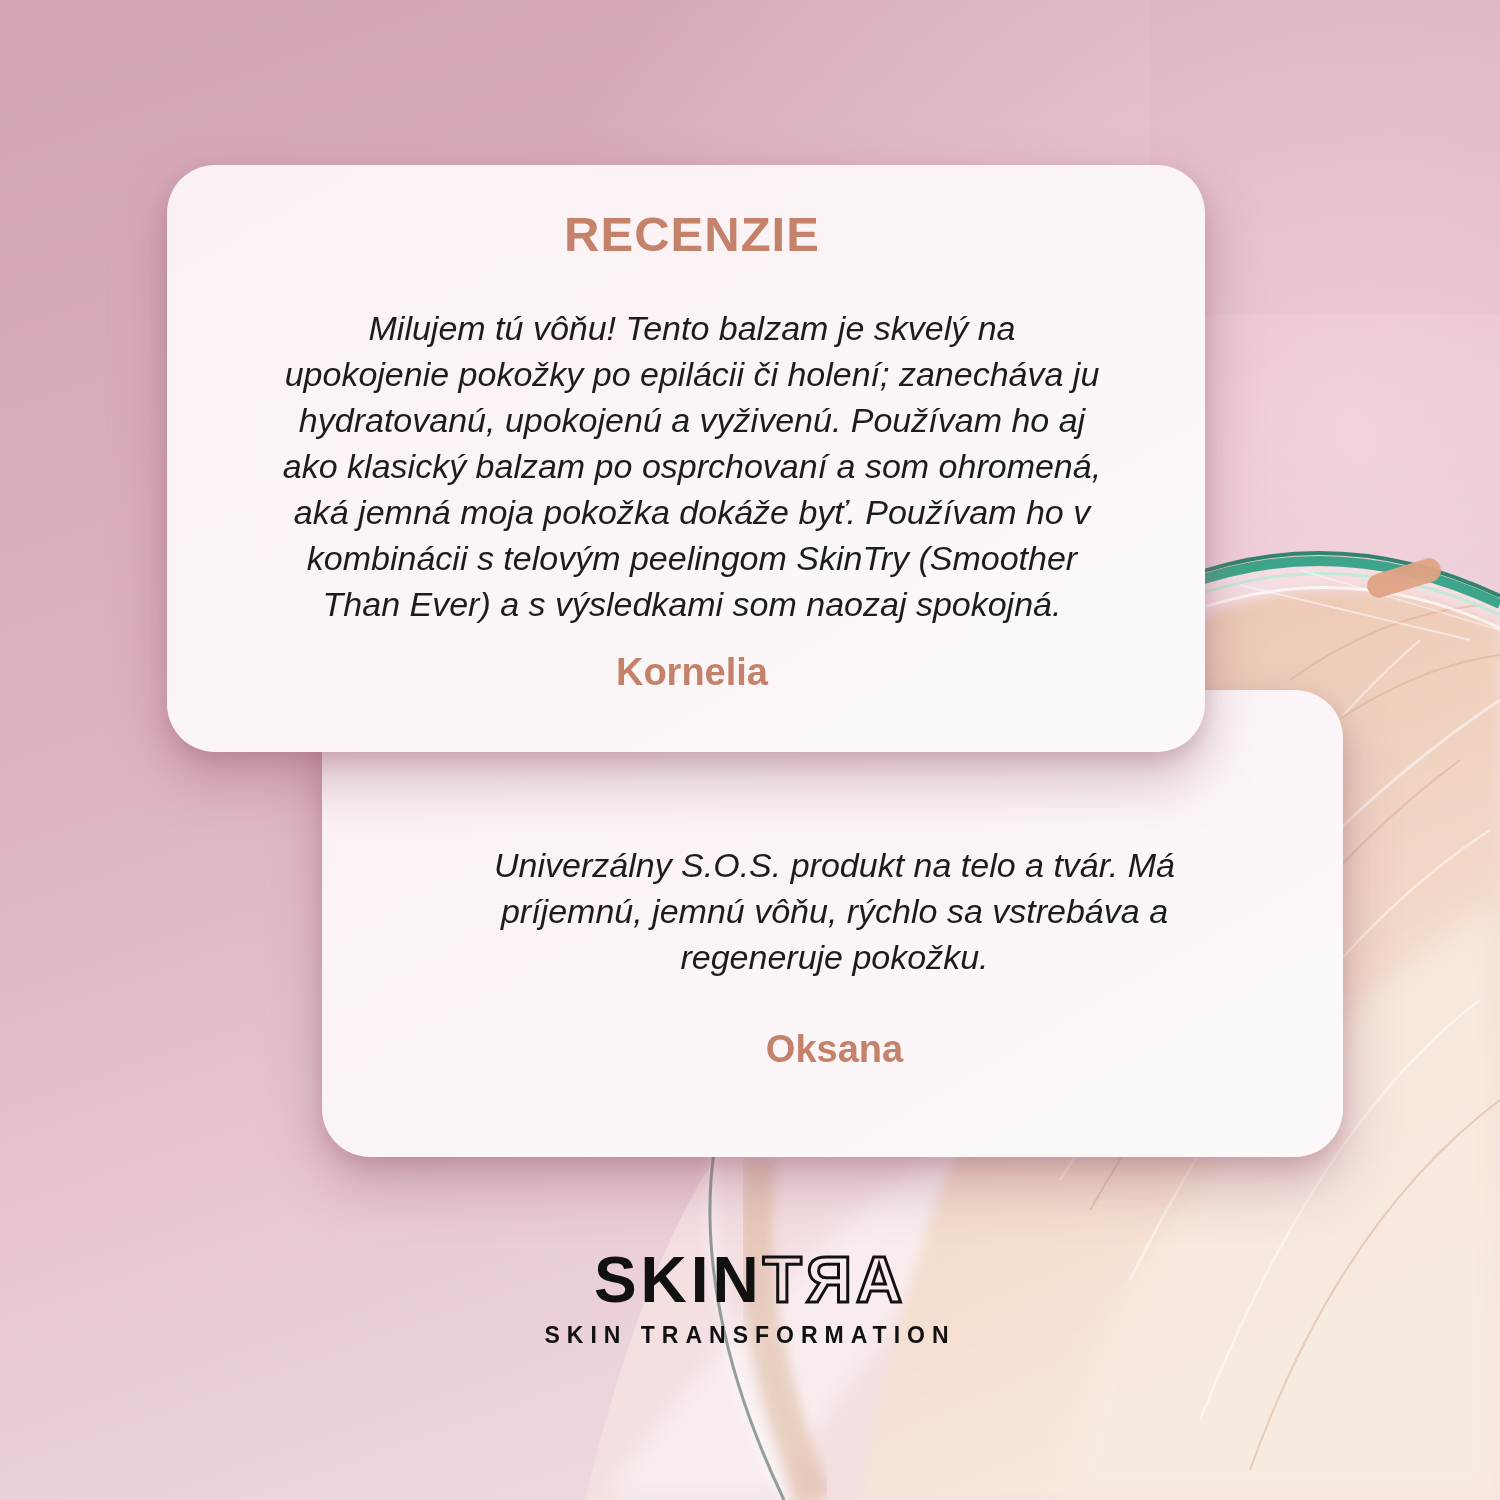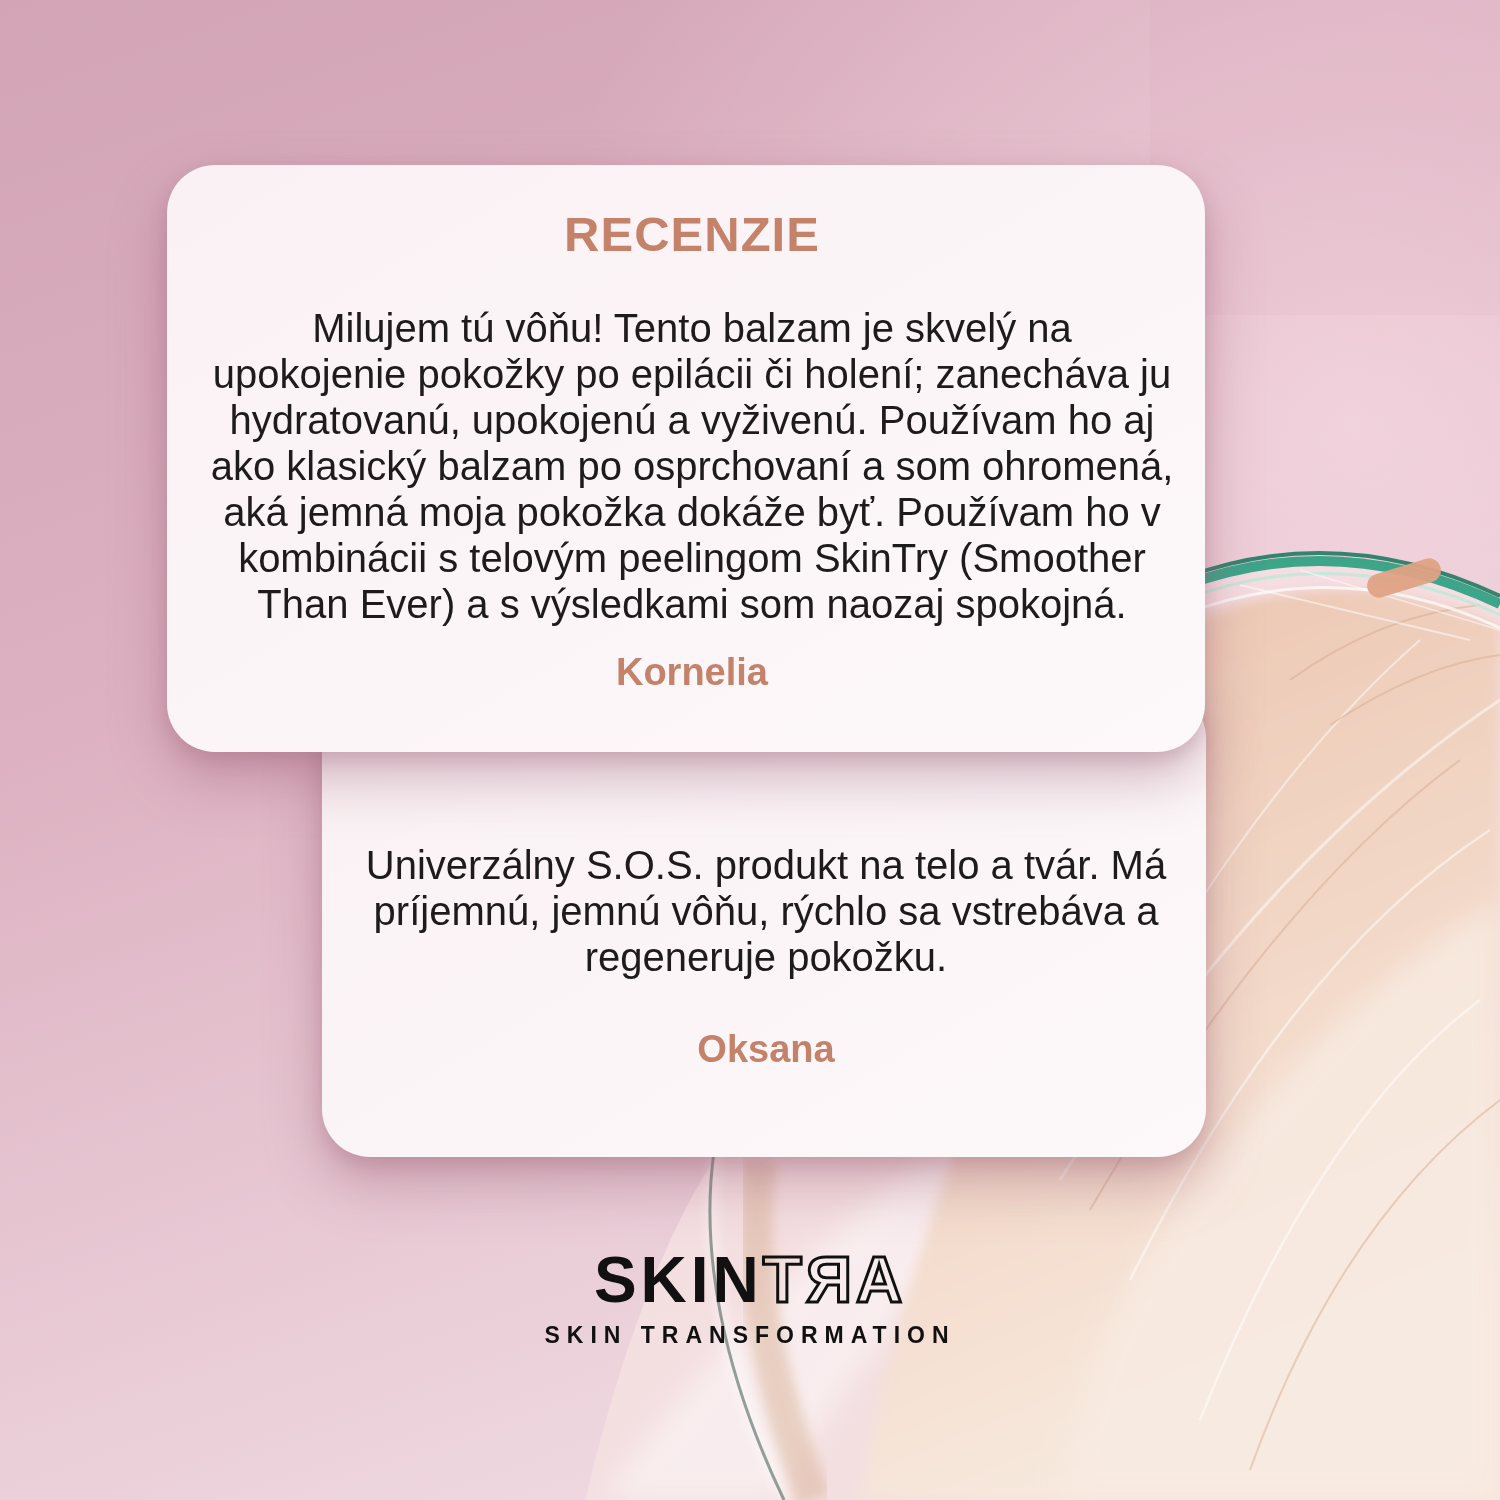--- a/index.html
+++ b/index.html
@@ -25,37 +25,38 @@
     border-radius:48px;
     box-shadow:0 26px 55px rgba(146,85,107,0.38), 0 8px 18px rgba(146,85,107,0.22);
     text-align:center;
   }
   .card1{
     left:167px;top:165px;width:1038px;height:587px;
     z-index:3;
     padding:42px 24px 0 36px;
   }
   .card2{
-    left:322px;top:690px;width:884px;height:467px;
+    left:322px;top:690px;width:1021px;height:467px;
     z-index:2;
     padding:152px 32px 0 36px;
   }
   .card-heading{
     font-size:49px;
     line-height:54px;
     font-weight:700;
     letter-spacing:1px;
     color:var(--accent);
   }
   .review-text{
     margin-top:44px;
-    font-size:40px;
+    font-size:34px;
     line-height:46px;
     color:var(--text);
     white-space:pre-line;
+    font-style:italic;
   }
   .card2 .review-text{margin-top:0;}
   .review-author{
     font-weight:700;
     font-size:38px;
     color:var(--accent);
   }
   .card1 .review-author{margin-top:24px;}
   .card2 .review-author{margin-top:48px;}
   .logo{

